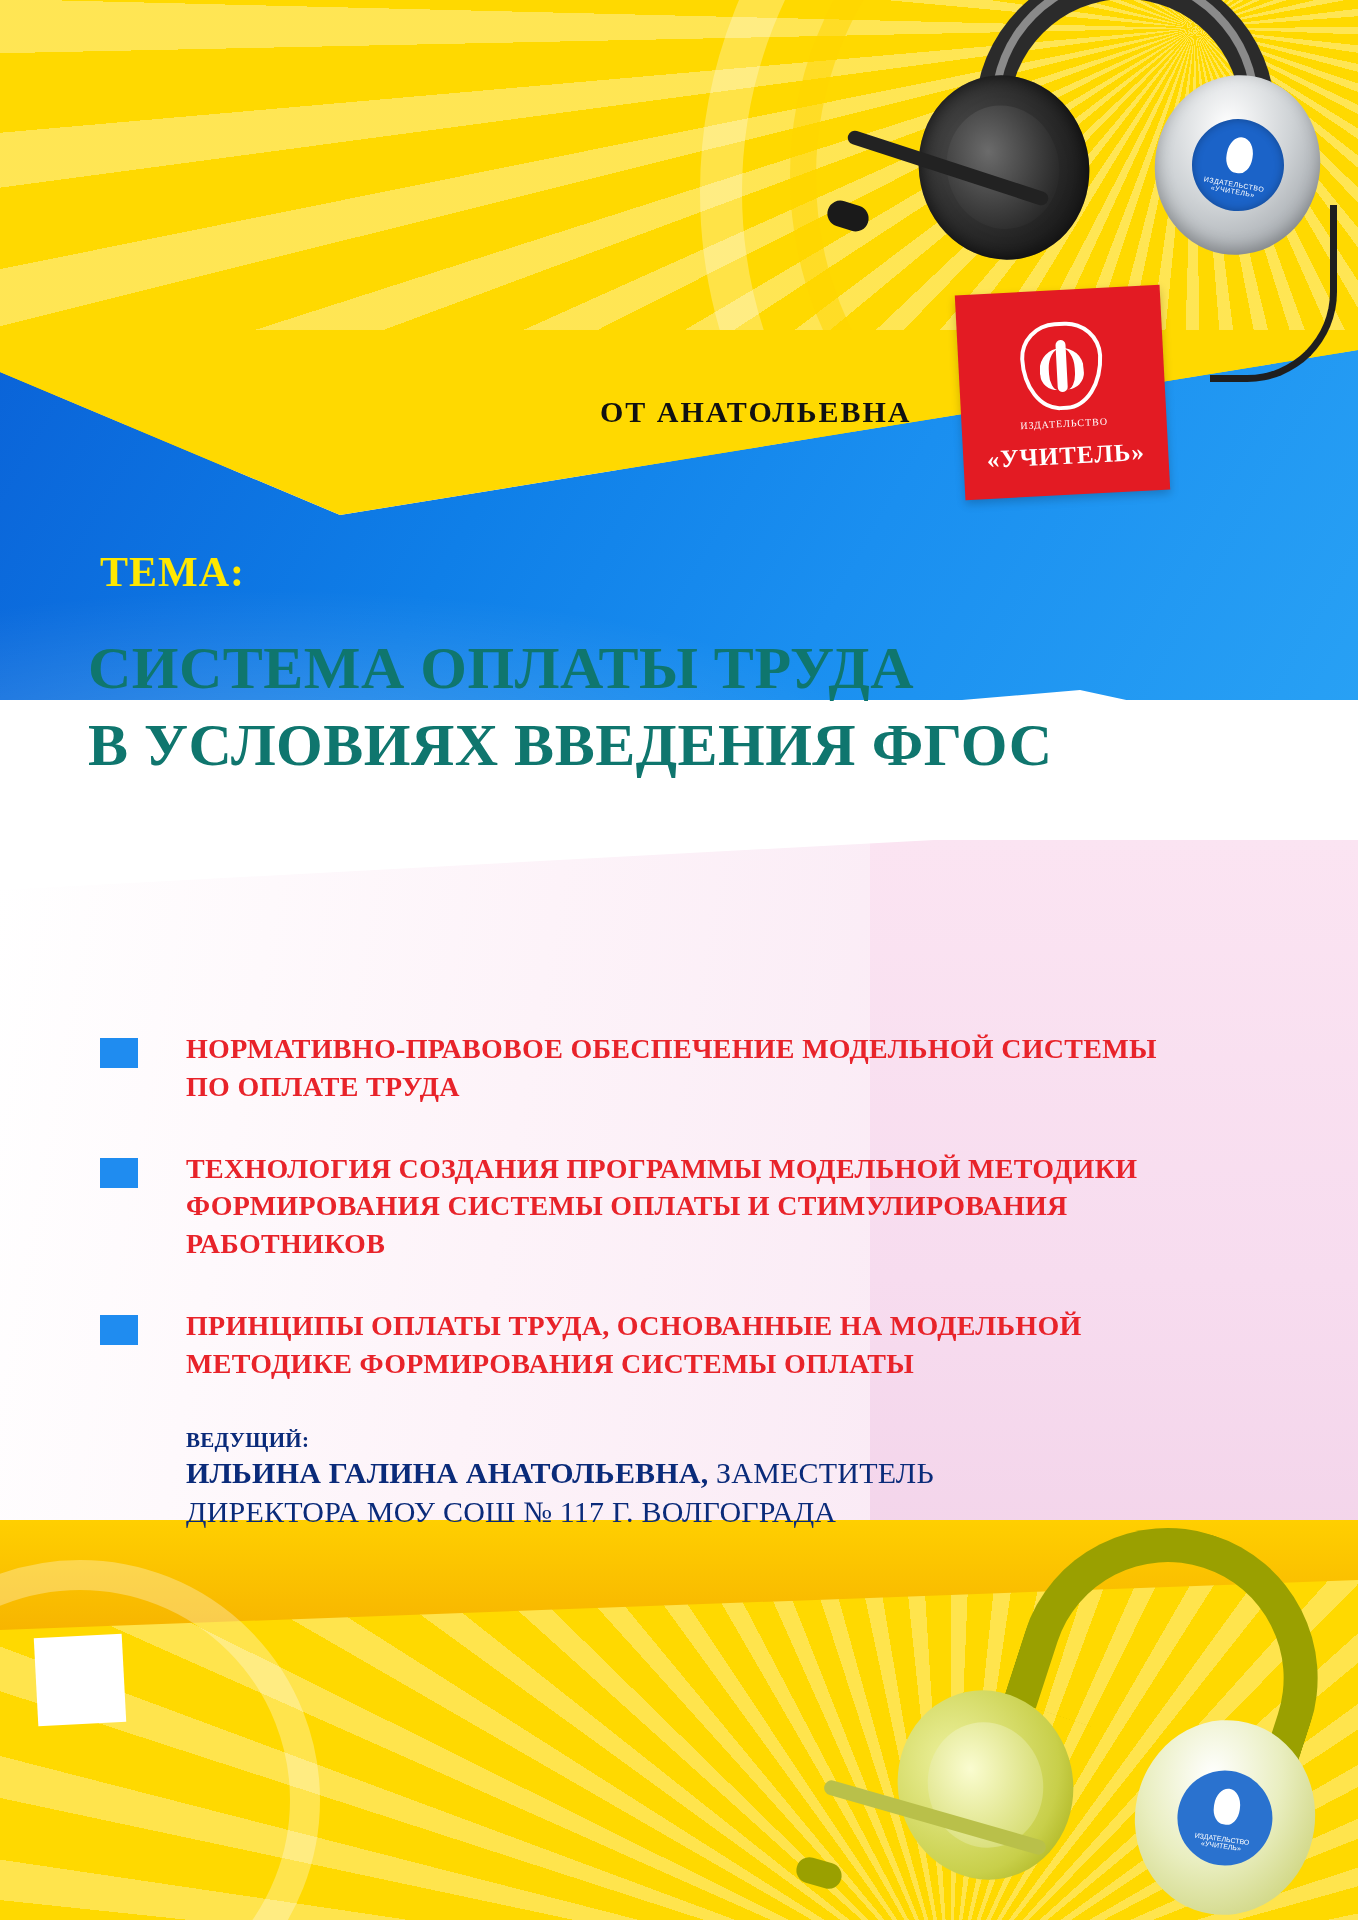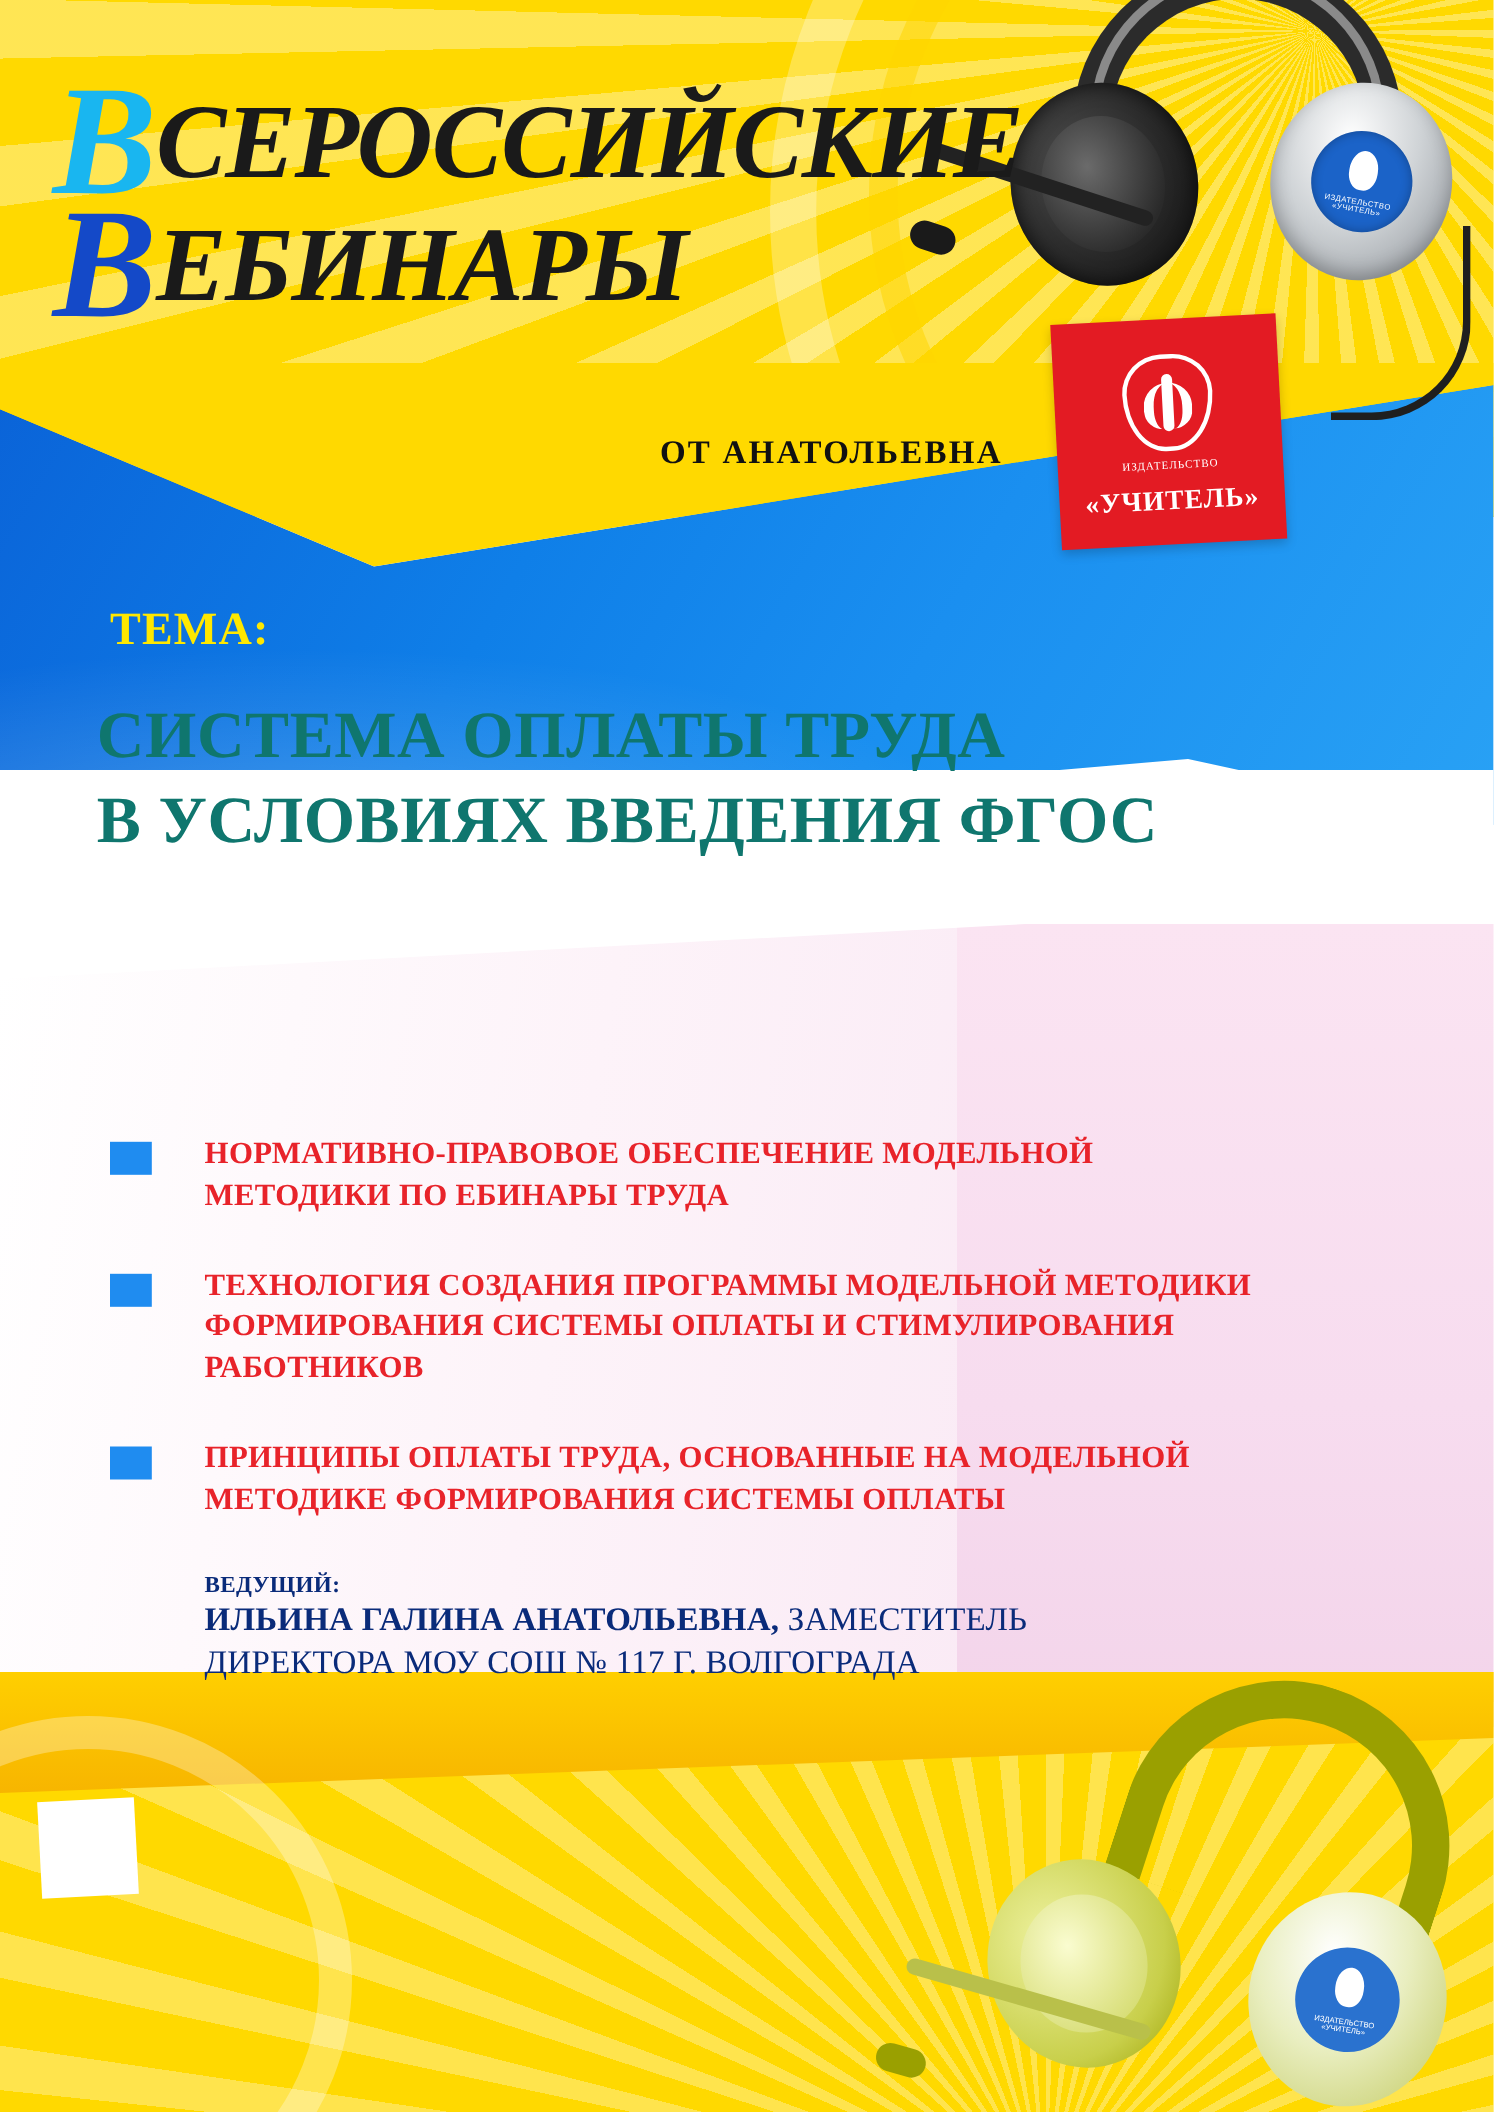--- a/index.html
+++ b/index.html
@@ -554,44 +554,40 @@
     <div class="cup-right">
       <div class="logo">
         <span class="txt">ИЗДАТЕЛЬСТВО «УЧИТЕЛЬ»</span>
       </div>
     </div>
     <div class="mic"></div>
     <div class="mic-tip"></div>
     <div class="cable"></div>
   </div>
 
-  <div class="vse-wrap">
-    <div class="vse-line1"><span class="cap-cyan">В</span><span class="rest-dark">СЕРОССИЙСКИЕ</span></div>
-    <div class="vse-line2"><span class="cap-blue">В</span><span class="rest-dark">ЕБИНАРЫ</span></div>
-  </div>
 
   <div class="from-pub">ОТ  АНАТОЛЬЕВНА</div>
 
   <div class="pub-logo">
     <div class="emblem"></div>
     <div class="pub-rule"></div>
     <div class="pub-sub">ИЗДАТЕЛЬСТВО</div>
     <div class="pub-name">«УЧИТЕЛЬ»</div>
   </div>
 
   <div class="tema-label">ТЕМА:</div>
   <div class="title-main">
     <span class="l">СИСТЕМА ОПЛАТЫ ТРУДА</span>
     <span class="l">В УСЛОВИЯХ ВВЕДЕНИЯ ФГОС</span>
   </div>
 
   <div class="bullets">
     <div class="bullet-row">
       <span class="bullet-sq"></span>
-      <span class="bullet-text">НОРМАТИВНО-ПРАВОВОЕ ОБЕСПЕЧЕНИЕ МОДЕЛЬНОЙ МЕТОДИКИ ПО ЕБИНАРЫ ТРУДА</span>
+      <span class="bullet-text">НОРМАТИВНО-ПРАВОВОЕ ОБЕСПЕЧЕНИЕ МОДЕЛЬНОЙ СИСТЕМЫ ПО ОПЛАТЕ ТРУДА</span>
     </div>
     <div class="bullet-row">
       <span class="bullet-sq"></span>
       <span class="bullet-text">ТЕХНОЛОГИЯ СОЗДАНИЯ ПРОГРАММЫ МОДЕЛЬНОЙ МЕТОДИКИ ФОРМИРОВАНИЯ СИСТЕМЫ ОПЛАТЫ И СТИМУЛИРОВАНИЯ РАБОТНИКОВ</span>
     </div>
     <div class="bullet-row">
       <span class="bullet-sq"></span>
       <span class="bullet-text">ПРИНЦИПЫ ОПЛАТЫ ТРУДА, ОСНОВАННЫЕ НА МОДЕЛЬНОЙ МЕТОДИКЕ ФОРМИРОВАНИЯ СИСТЕМЫ ОПЛАТЫ</span>
     </div>
   </div>

